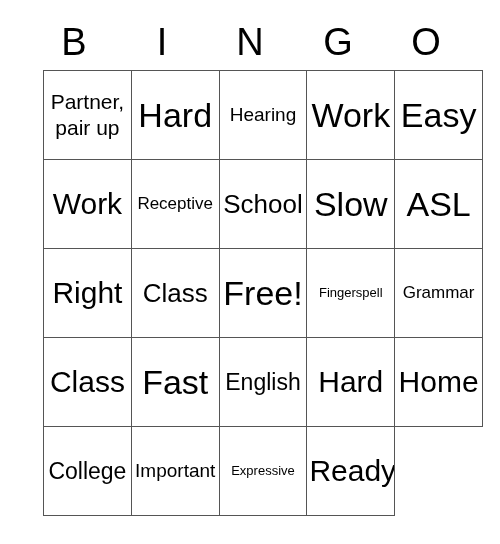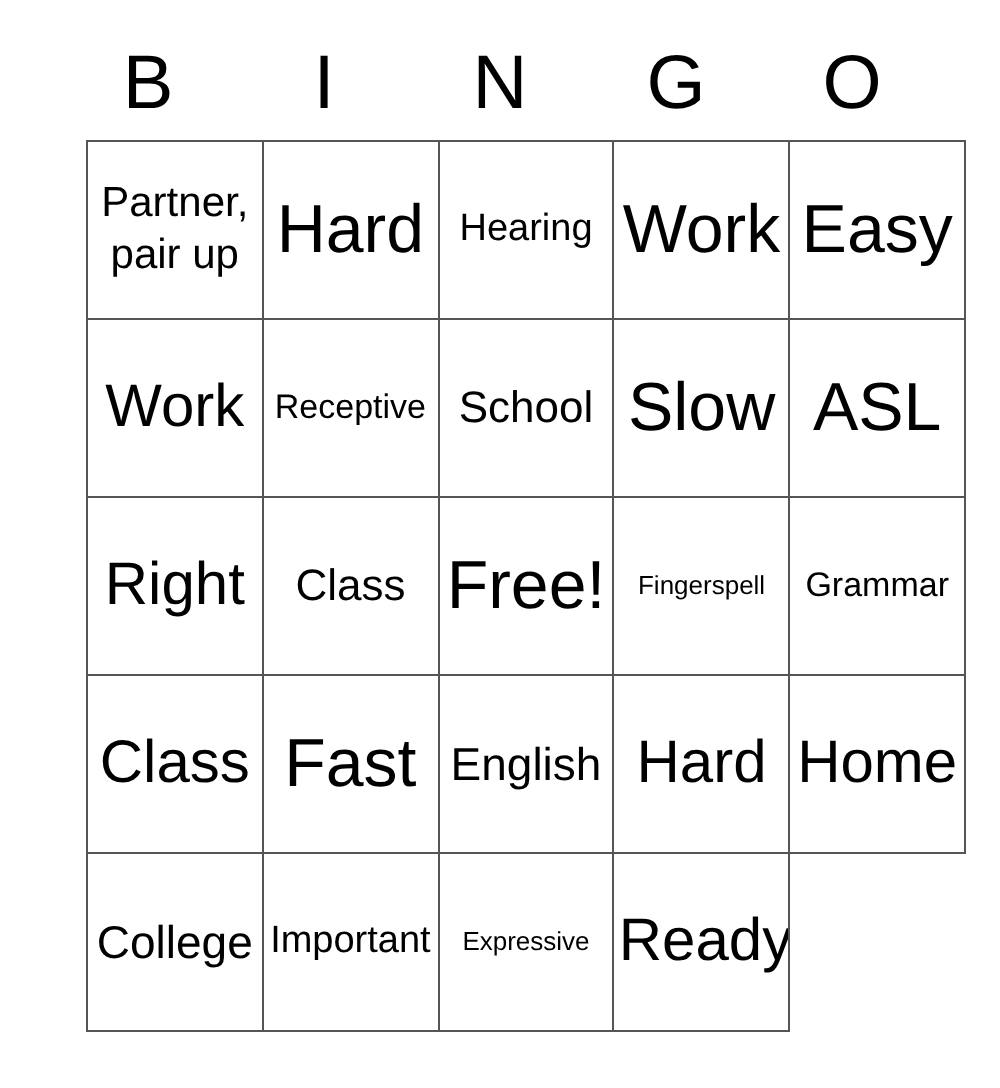--- a/index.html
+++ b/index.html
@@ -72,21 +72,21 @@
     display: block;
     width: 100%;
     line-height: 1.08;
     white-space: pre-line;
     color: #000000;
   }
 
   
   .sz-xl   { font-size: 34px; }
   .sz-lg   { font-size: 30px; }
-  .sz-md   { font-size: 22px; }
+  .sz-md   { font-size: 26px; }
   .sz-sm   { font-size: 23px; }
   .sz-xs   { font-size: 19px; }
   .sz-xxs  { font-size: 17px; }
   .sz-tiny { font-size: 13px; }
   .two-line { font-size: 21px; line-height: 1.22; }
 </style>
 </head>
 <body>
 
 <div id="card">

